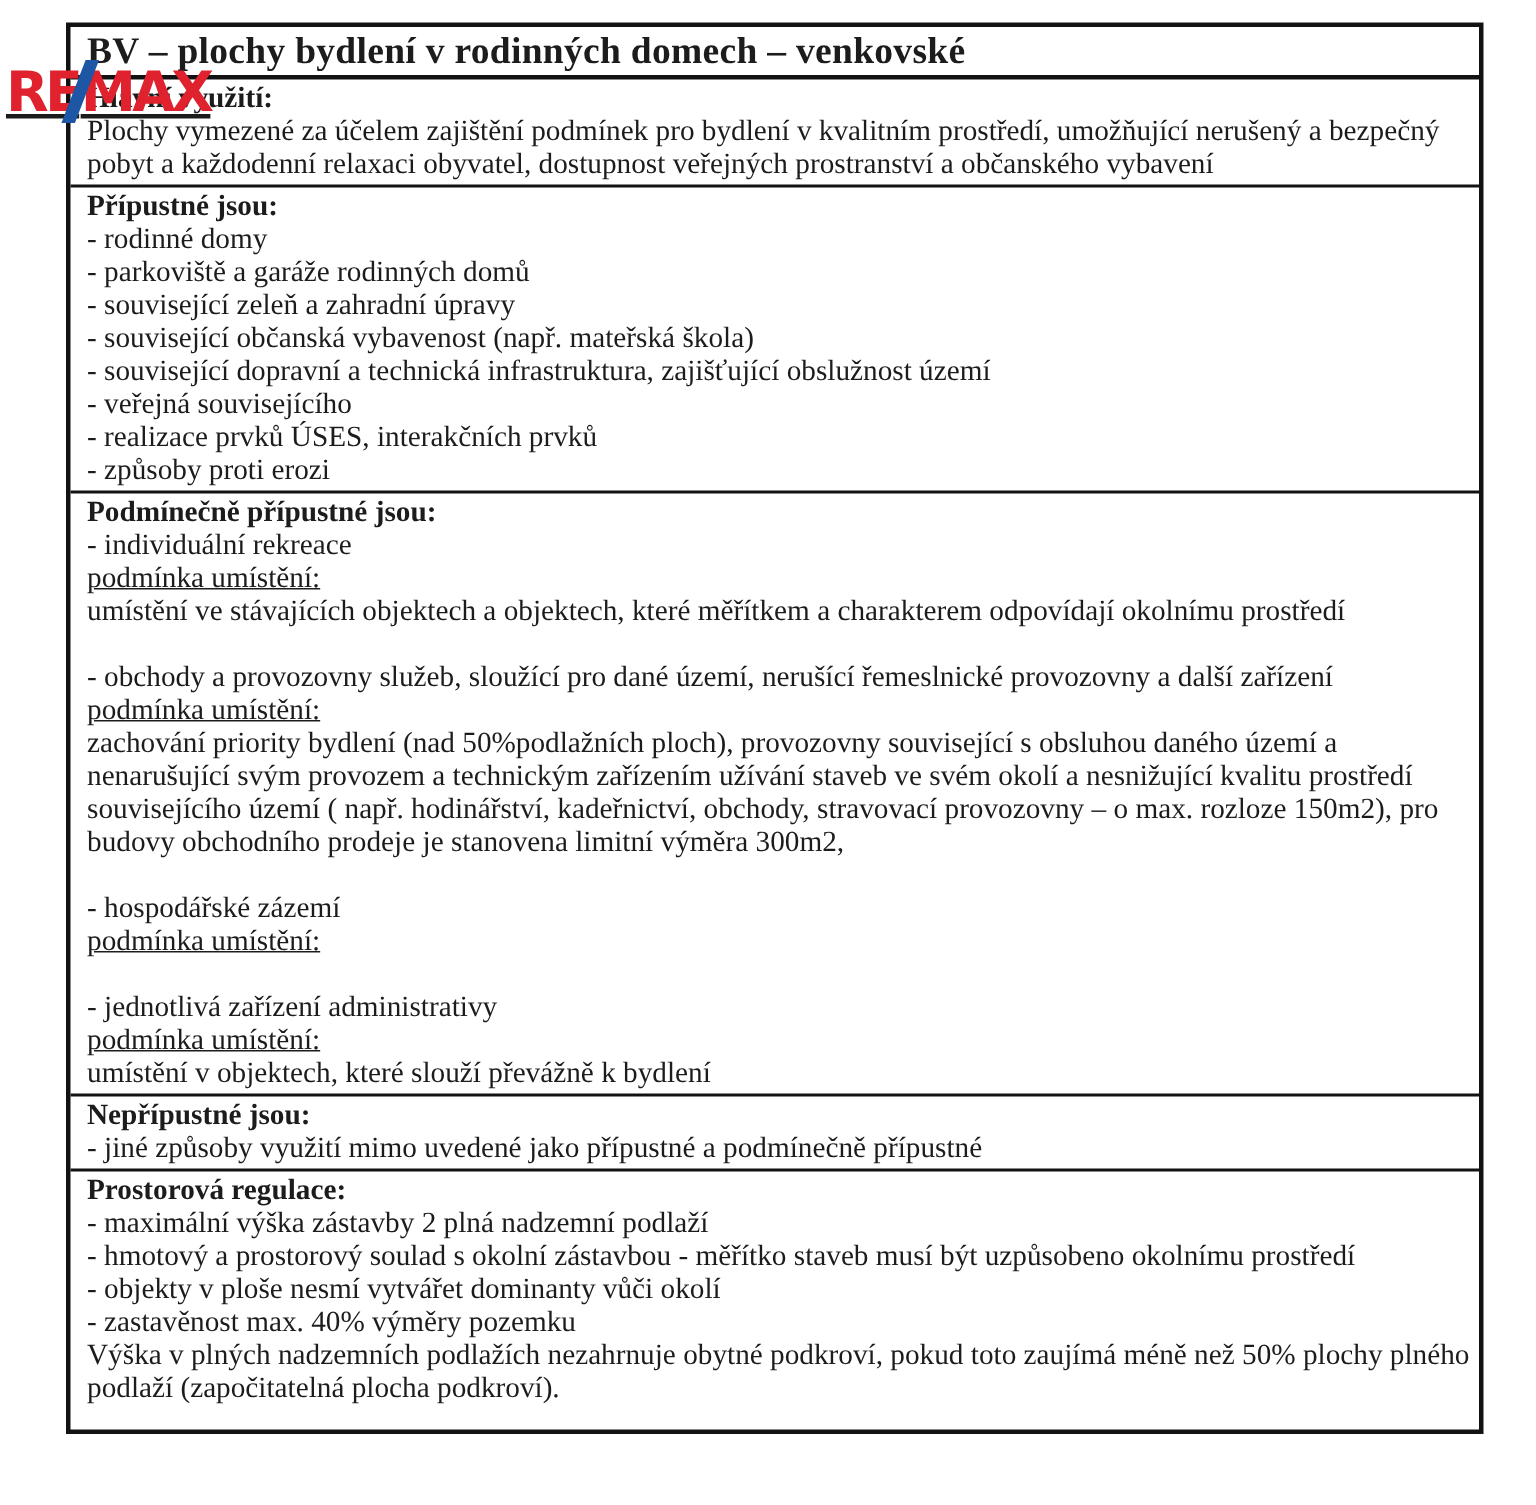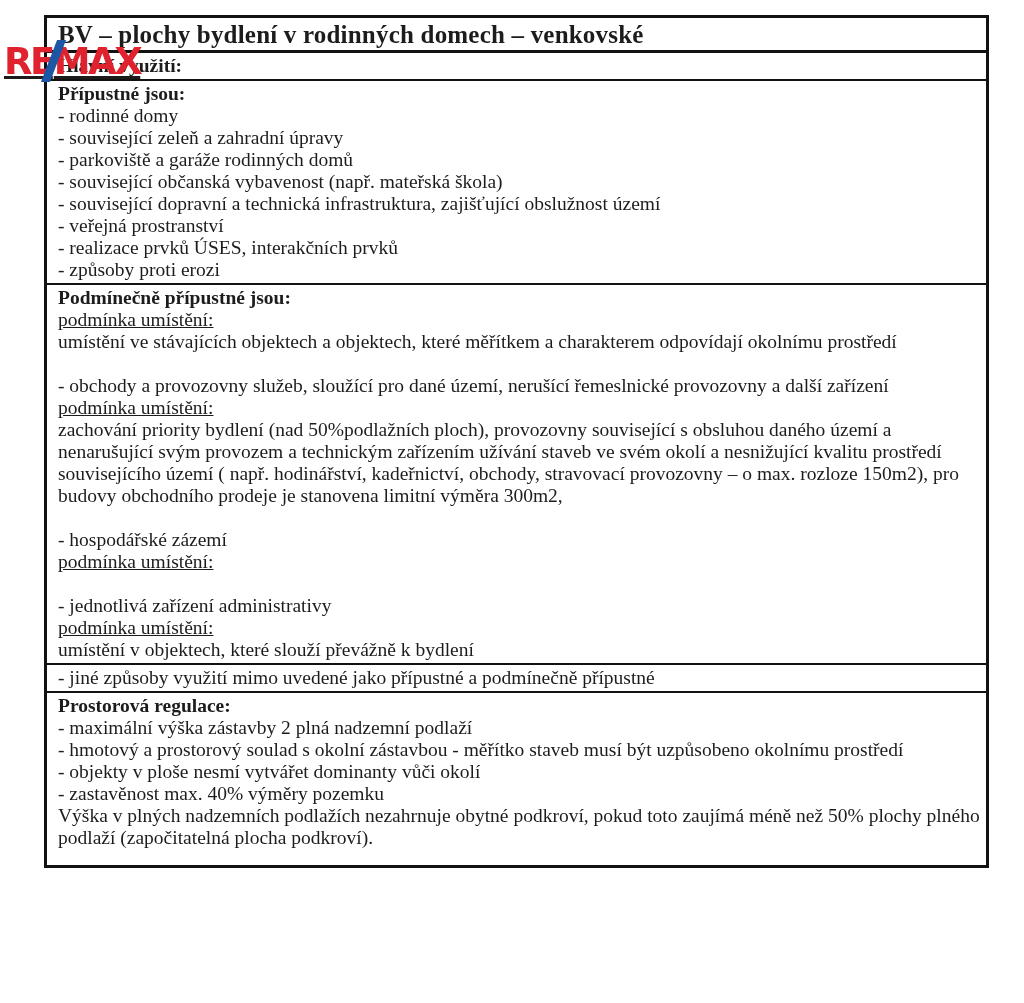--- a/index.html
+++ b/index.html
@@ -78,52 +78,55 @@
 <body>
 
 <div class="page">
 
   <div class="zoning-table">
 
     <div class="title-row">BV – plochy bydlení v rodinných domech – venkovské</div>
 
     <section class="sec">
       <div class="h">Hlavní využití:</div>
+      <p class="t">Plochy vymezené za účelem zajištění podmínek pro bydlení v kvalitním prostředí, umožňující nerušený a bezpečný pobyt a každodenní relaxaci obyvatel, dostupnost veřejných prostranství a občanského vybavení</p>
     </section>
 
     <section class="sec">
       <div class="h">Přípustné jsou:</div>
       <p class="t">- rodinné domy</p>
+      <p class="t">- parkoviště a garáže rodinných domů</p>
       <p class="t">- související zeleň a zahradní úpravy</p>
-      <p class="t">- parkoviště a garáže rodinných domů</p>
       <p class="t">- související občanská vybavenost (např. mateřská škola)</p>
       <p class="t">- související dopravní a technická infrastruktura, zajišťující obslužnost území</p>
-      <p class="t">- veřejná prostranství</p>
+      <p class="t">- veřejná souvisejícího</p>
       <p class="t">- realizace prvků ÚSES, interakčních prvků</p>
       <p class="t">- způsoby proti erozi</p>
     </section>
 
     <section class="sec">
       <div class="h">Podmínečně přípustné jsou:</div>
+      <p class="t">- individuální rekreace</p>
       <p class="t u">podmínka umístění:</p>
       <p class="t">umístění ve stávajících objektech a objektech, které měřítkem a charakterem odpovídají okolnímu prostředí</p>
       <div class="t blank"></div>
       <p class="t">- obchody a provozovny služeb, sloužící pro dané území, nerušící řemeslnické provozovny a další zařízení</p>
       <p class="t u">podmínka umístění:</p>
       <p class="t">zachování priority bydlení (nad 50%podlažních ploch), provozovny související s obsluhou daného území a nenarušující svým provozem a technickým zařízením užívání staveb ve svém okolí a nesnižující kvalitu prostředí souvisejícího území ( např. hodinářství, kadeřnictví, obchody, stravovací provozovny – o max. rozloze 150m2), pro budovy obchodního prodeje je stanovena limitní výměra 300m2,</p>
       <div class="t blank"></div>
       <p class="t">- hospodářské zázemí</p>
       <p class="t u">podmínka umístění:</p>
       <div class="t blank"></div>
       <p class="t">- jednotlivá zařízení administrativy</p>
       <p class="t u">podmínka umístění:</p>
       <p class="t">umístění v objektech, které slouží převážně k bydlení</p>
     </section>
 
     <section class="sec">
+      <div class="h">Nepřípustné jsou:</div>
       <p class="t">- jiné způsoby využití mimo uvedené jako přípustné a podmínečně přípustné</p>
     </section>
 
     <section class="sec">
       <div class="h">Prostorová regulace:</div>
       <p class="t">- maximální výška zástavby 2 plná nadzemní podlaží</p>
       <p class="t">- hmotový a prostorový soulad s okolní zástavbou - měřítko staveb musí být uzpůsobeno okolnímu prostředí</p>
       <p class="t">- objekty v ploše nesmí vytvářet dominanty vůči okolí</p>
       <p class="t">- zastavěnost max. 40% výměry pozemku</p>
       <p class="t">Výška v plných nadzemních podlažích nezahrnuje obytné podkroví, pokud toto zaujímá méně než 50% plochy plného podlaží (započitatelná plocha podkroví).</p>

